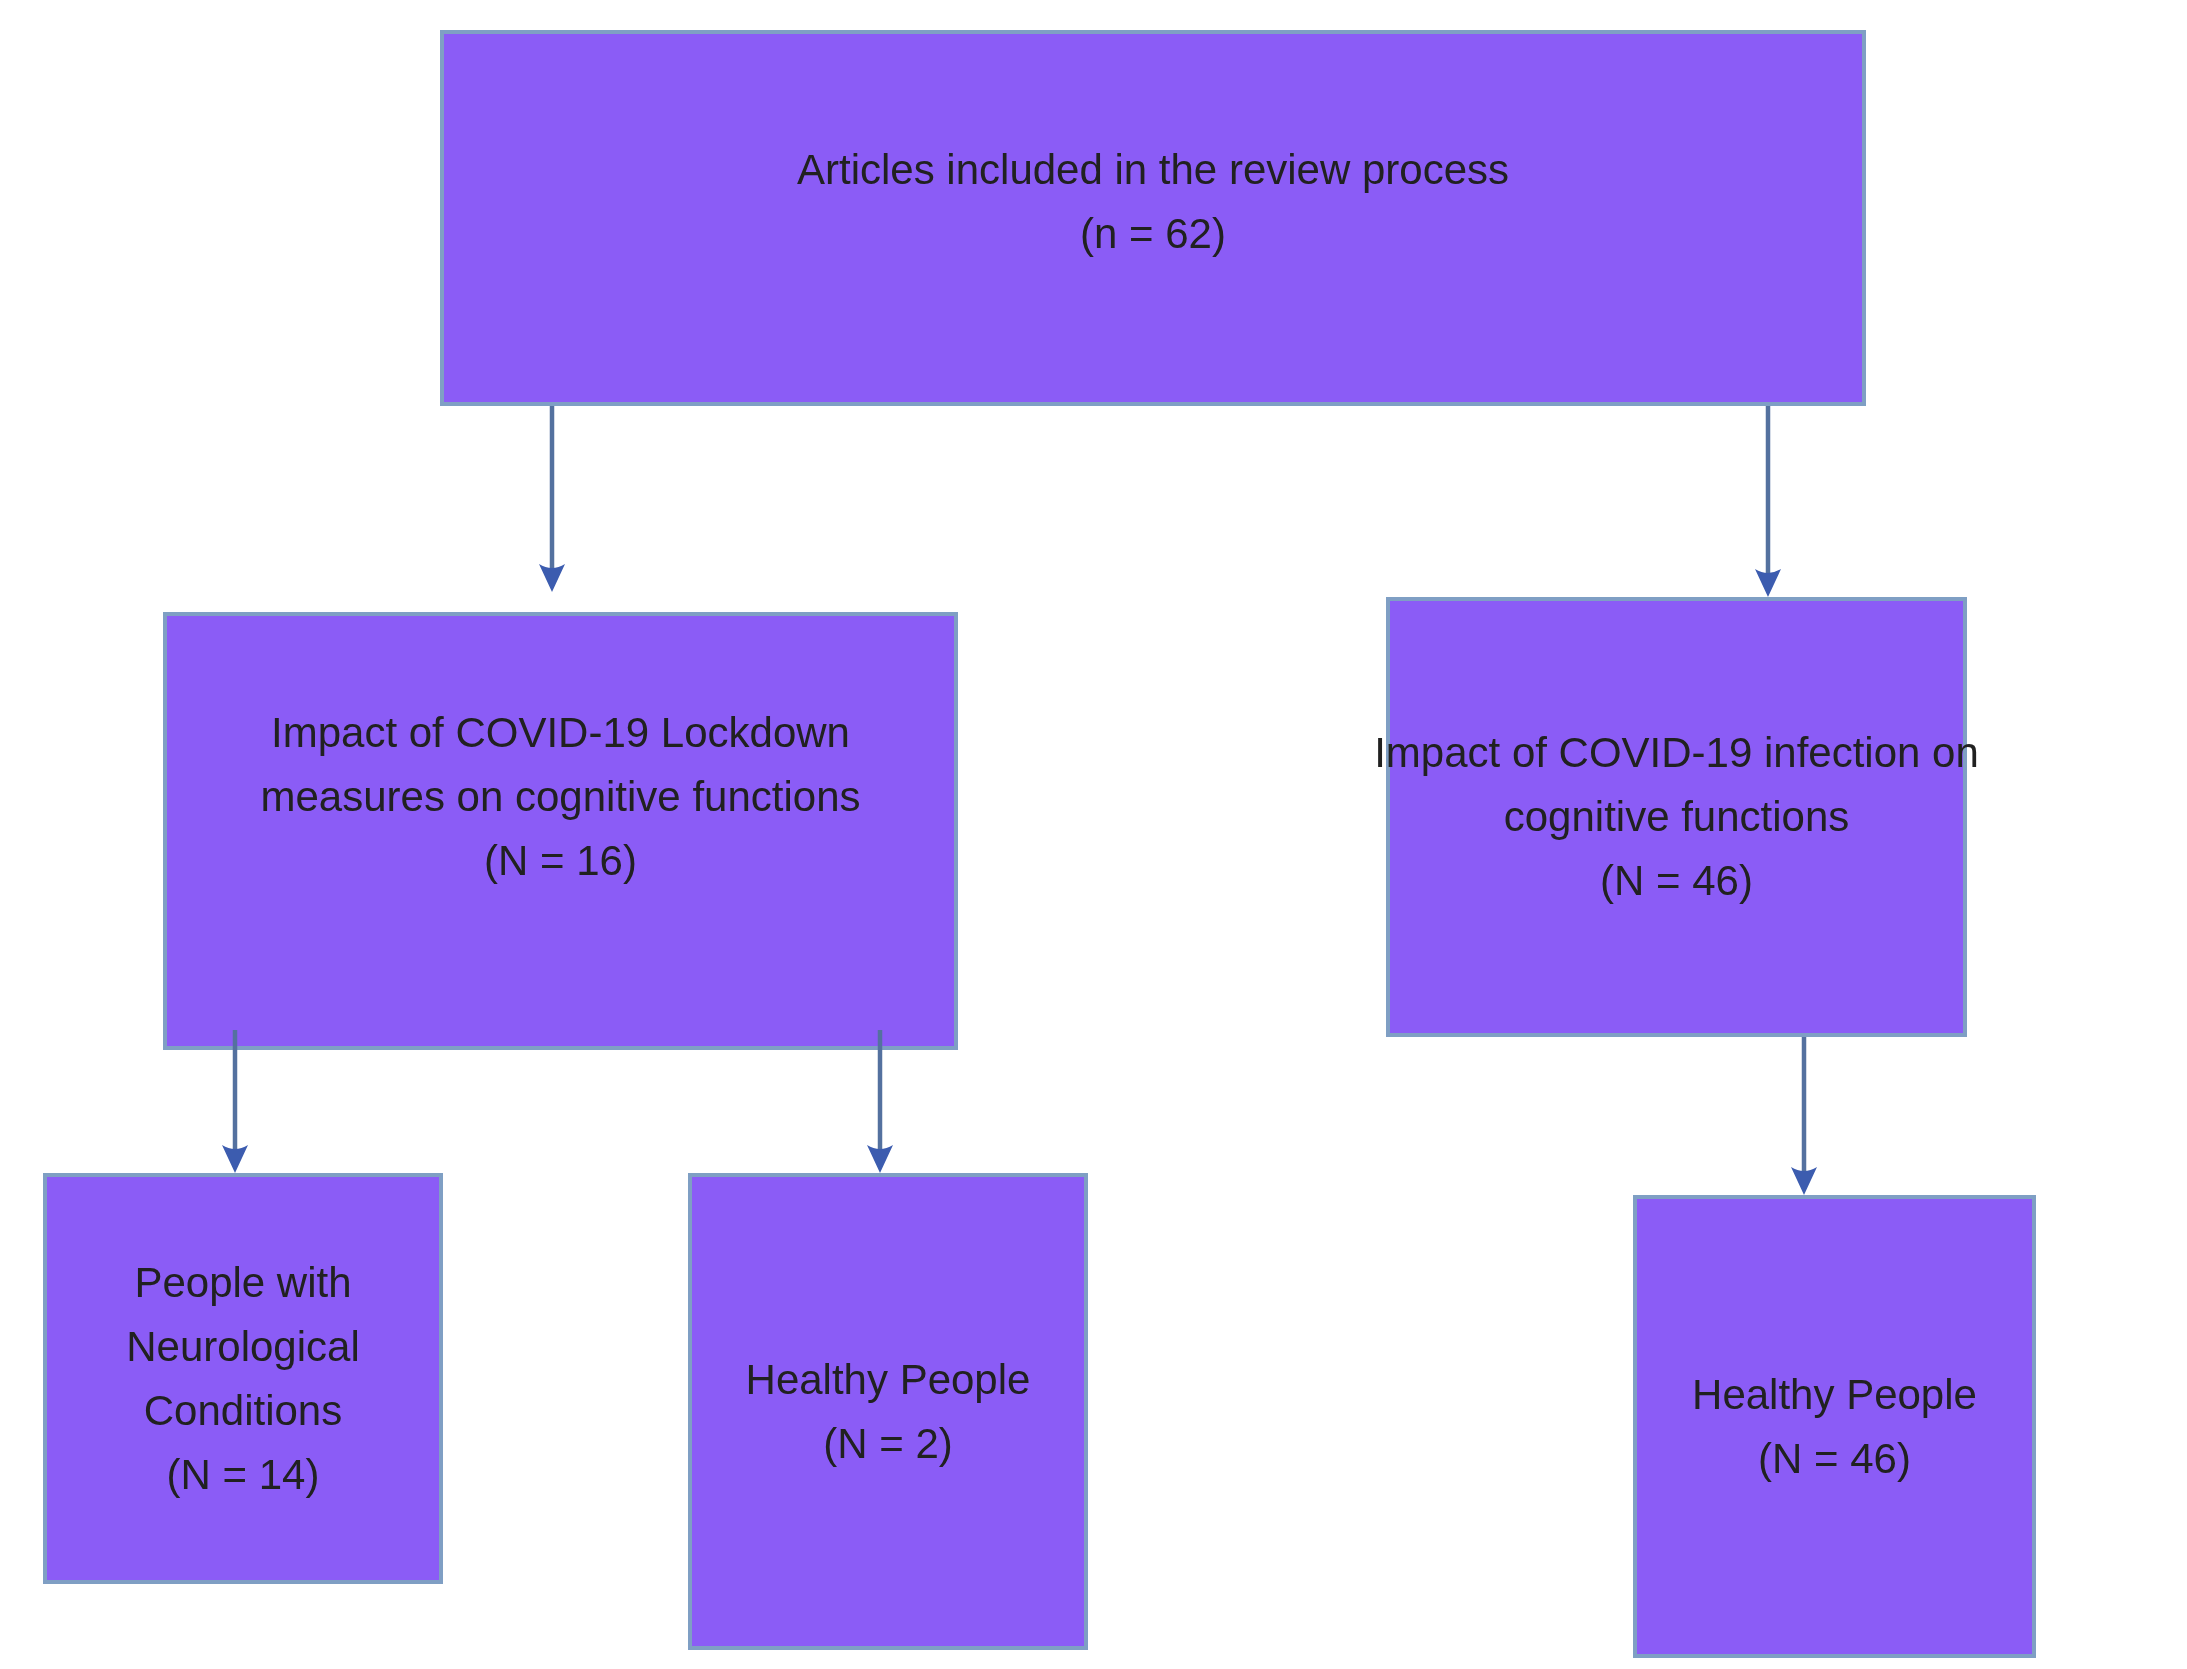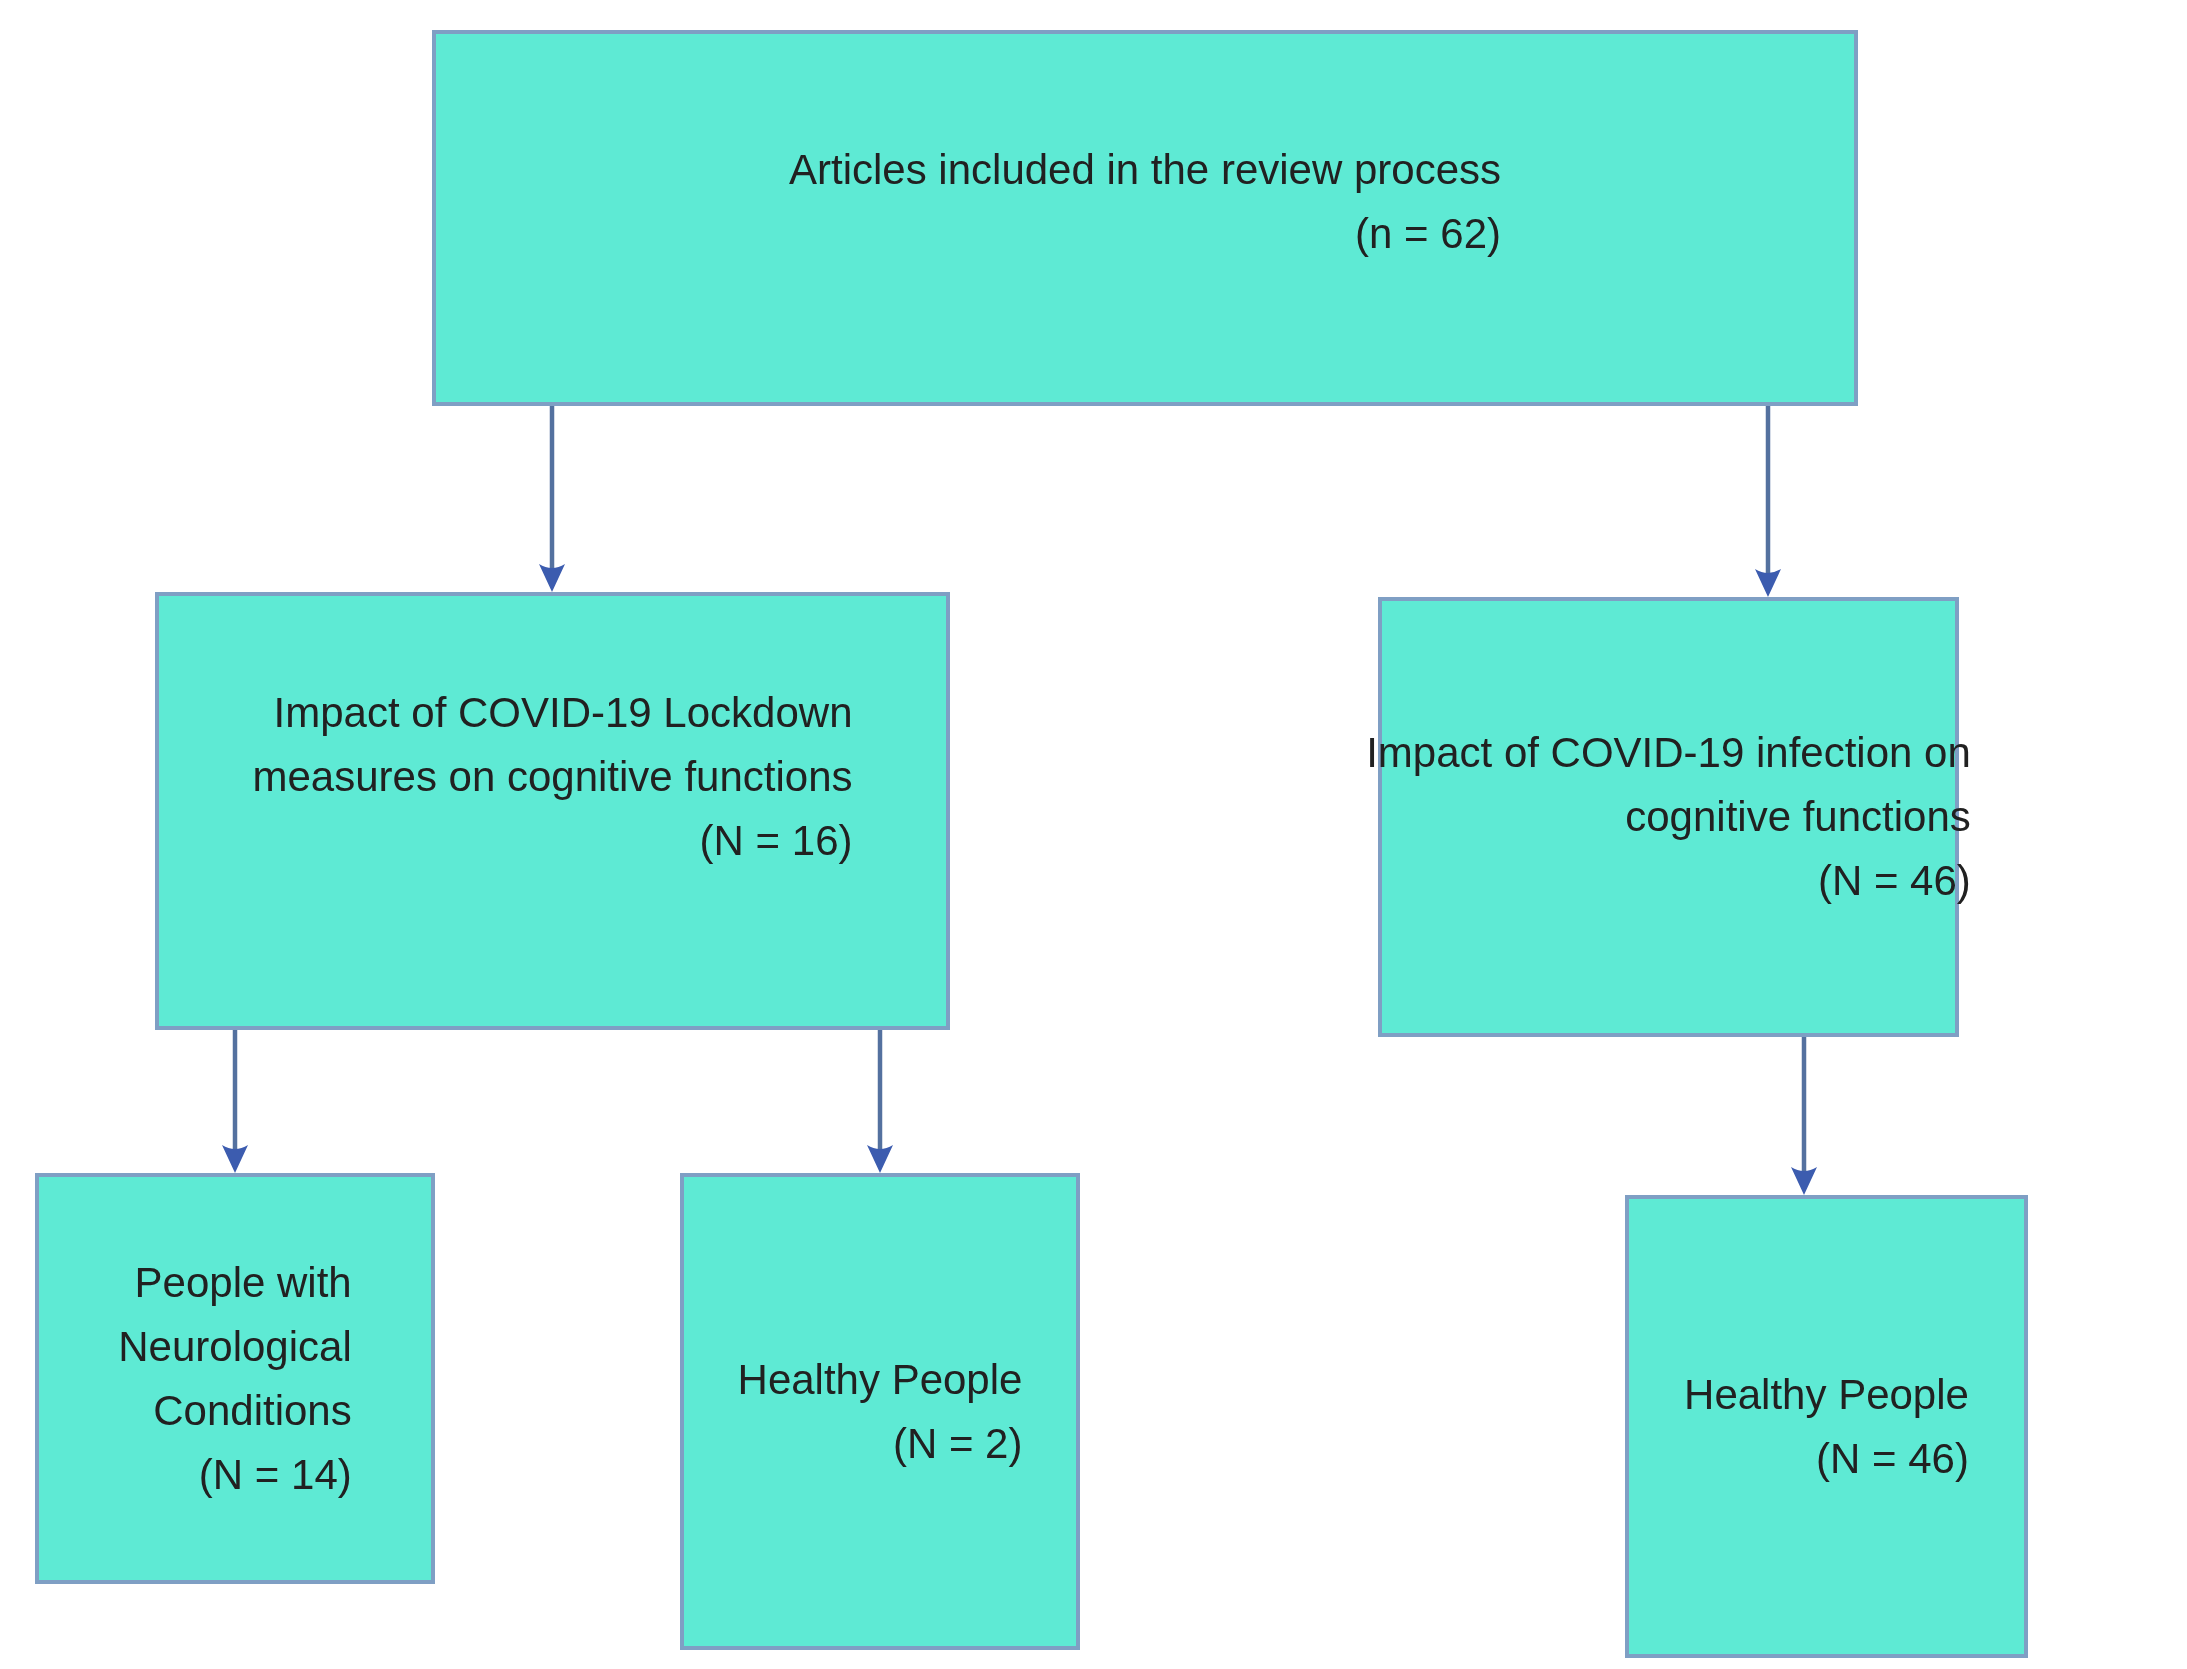--- a/index.html
+++ b/index.html
@@ -11,38 +11,39 @@
     position: relative;
     width: 2187px;
     height: 1669px;
     background: var(--bg, #ffffff);
     overflow: hidden;
     font-family: "Liberation Sans", sans-serif;
   }
   .node {
     position: absolute;
     box-sizing: border-box;
-    background: #5eead4;
+    background: #8b5cf6;
     border: 4px solid var(--border, #7f9fc4);
     display: flex;
     align-items: center;
     justify-content: center;
-    text-align: right;
+    text-align: center;
+    margin-left: 8px;
   }
   .node-text {
     font-size: 42px;
     line-height: 64px;
     color: var(--text, #212121);
     letter-spacing: 0px;
   }
   .tline { display: block; white-space: nowrap; }
 
   
   #n-root   { left: 432px;  top: 30px;   width: 1426px; height: 376px; }
-  #n-l2left { left: 155px;  top: 592px;  width: 795px;  height: 438px; }
+  #n-l2left { left: 155px;  top: 612px;  width: 795px;  height: 438px; }
   #n-l2right{ left: 1378px; top: 597px;  width: 581px;  height: 440px; }
   #n-l3a    { left: 35px;   top: 1173px; width: 400px;  height: 411px; }
   #n-l3b    { left: 680px;  top: 1173px; width: 400px;  height: 477px; }
   #n-l3c    { left: 1625px; top: 1195px; width: 403px;  height: 463px; }
 
   
   #n-root .node-text   { transform: translateY(-16px); }
   #n-l2left .node-text { transform: translateY(-34px); }
 
   

